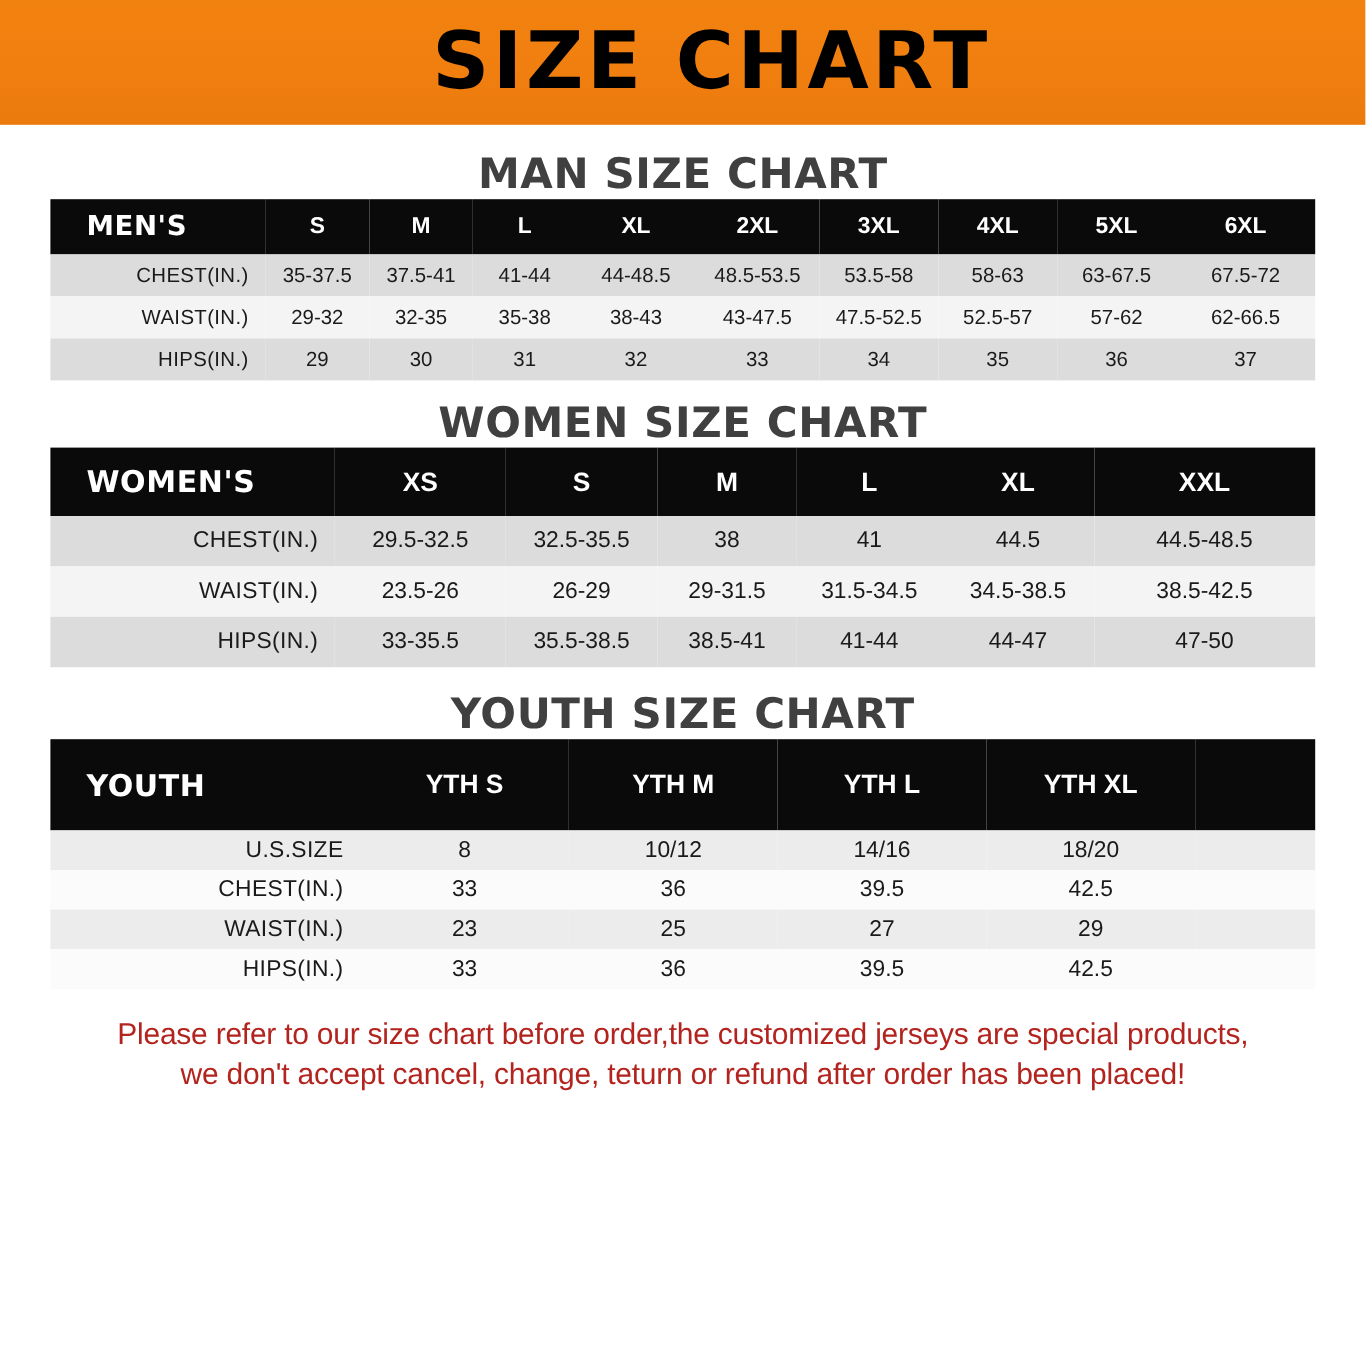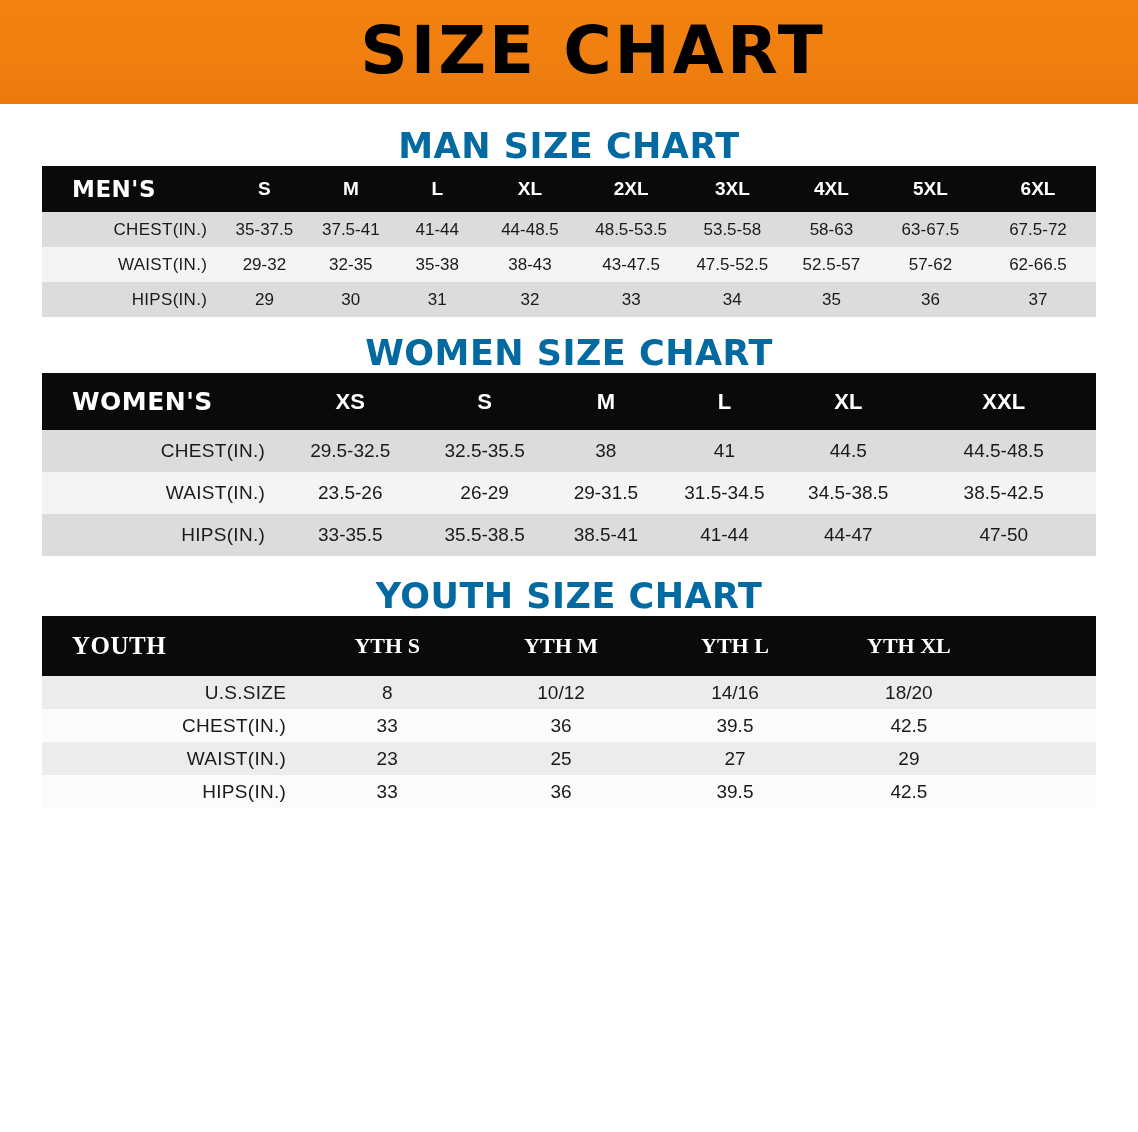--- a/index.html
+++ b/index.html
@@ -42,21 +42,21 @@
     margin-top: -2px;
   }
 
   
   .section-heading {
     text-align: center;
     font-family: "DejaVu Sans", sans-serif;
     font-weight: bold;
     font-size: 35px;
     letter-spacing: 0.5px;
-    color: #0369a1;
+    color: #404040;
   }
   .h-man    { margin-top: 22px; }
   .h-women  { margin-top: 16px; }
   .h-youth  { margin-top: 20px; }
 
   
   .table-wrap {
     margin: 0 auto;
     width: 1054px;
   }
@@ -105,21 +105,21 @@
   #men-table tbody td { height: 35px; font-size: 17px; }
   #men-table tbody td.rowlabel { font-size: 17px; }
 
   
   #women-table thead th { height: 57px; font-size: 22px; }
   #women-table thead th.rowlabel { font-size: 25px; }
   #women-table tbody td { height: 42px; font-size: 19px; }
   #women-table tbody td.rowlabel { font-size: 19px; }
 
   
-  #youth-table thead th { height: 60px; font-size: 22px; font-family: Liberation Serif, serif; }
+  #youth-table thead th { height: 76px; font-size: 22px; }
   #youth-table thead th.rowlabel { font-size: 25px; }
   #youth-table tbody td { height: 33px; font-size: 19px; }
   #youth-table tbody td.rowlabel { font-size: 19px; }
   #youth-table tbody tr.odd  { background: #ececec; }
   #youth-table tbody tr.even { background: #fbfbfb; }
 
   
   .note {
     margin: 22px auto 0 auto;
     width: 1060px;
@@ -317,14 +317,18 @@
           <td>33</td>
           <td>36</td>
           <td>39.5</td>
           <td>42.5</td>
           <td></td>
         </tr>
       </tbody>
     </table>
   </div>
 
+  <div class="note">
+    <span class="line">Please refer to our size chart before order,the customized jerseys are special products,</span>
+    <span class="line">we don't accept cancel, change, teturn or refund after order has been placed!</span>
+  </div>
 
 </div>
 
 </body></html>

